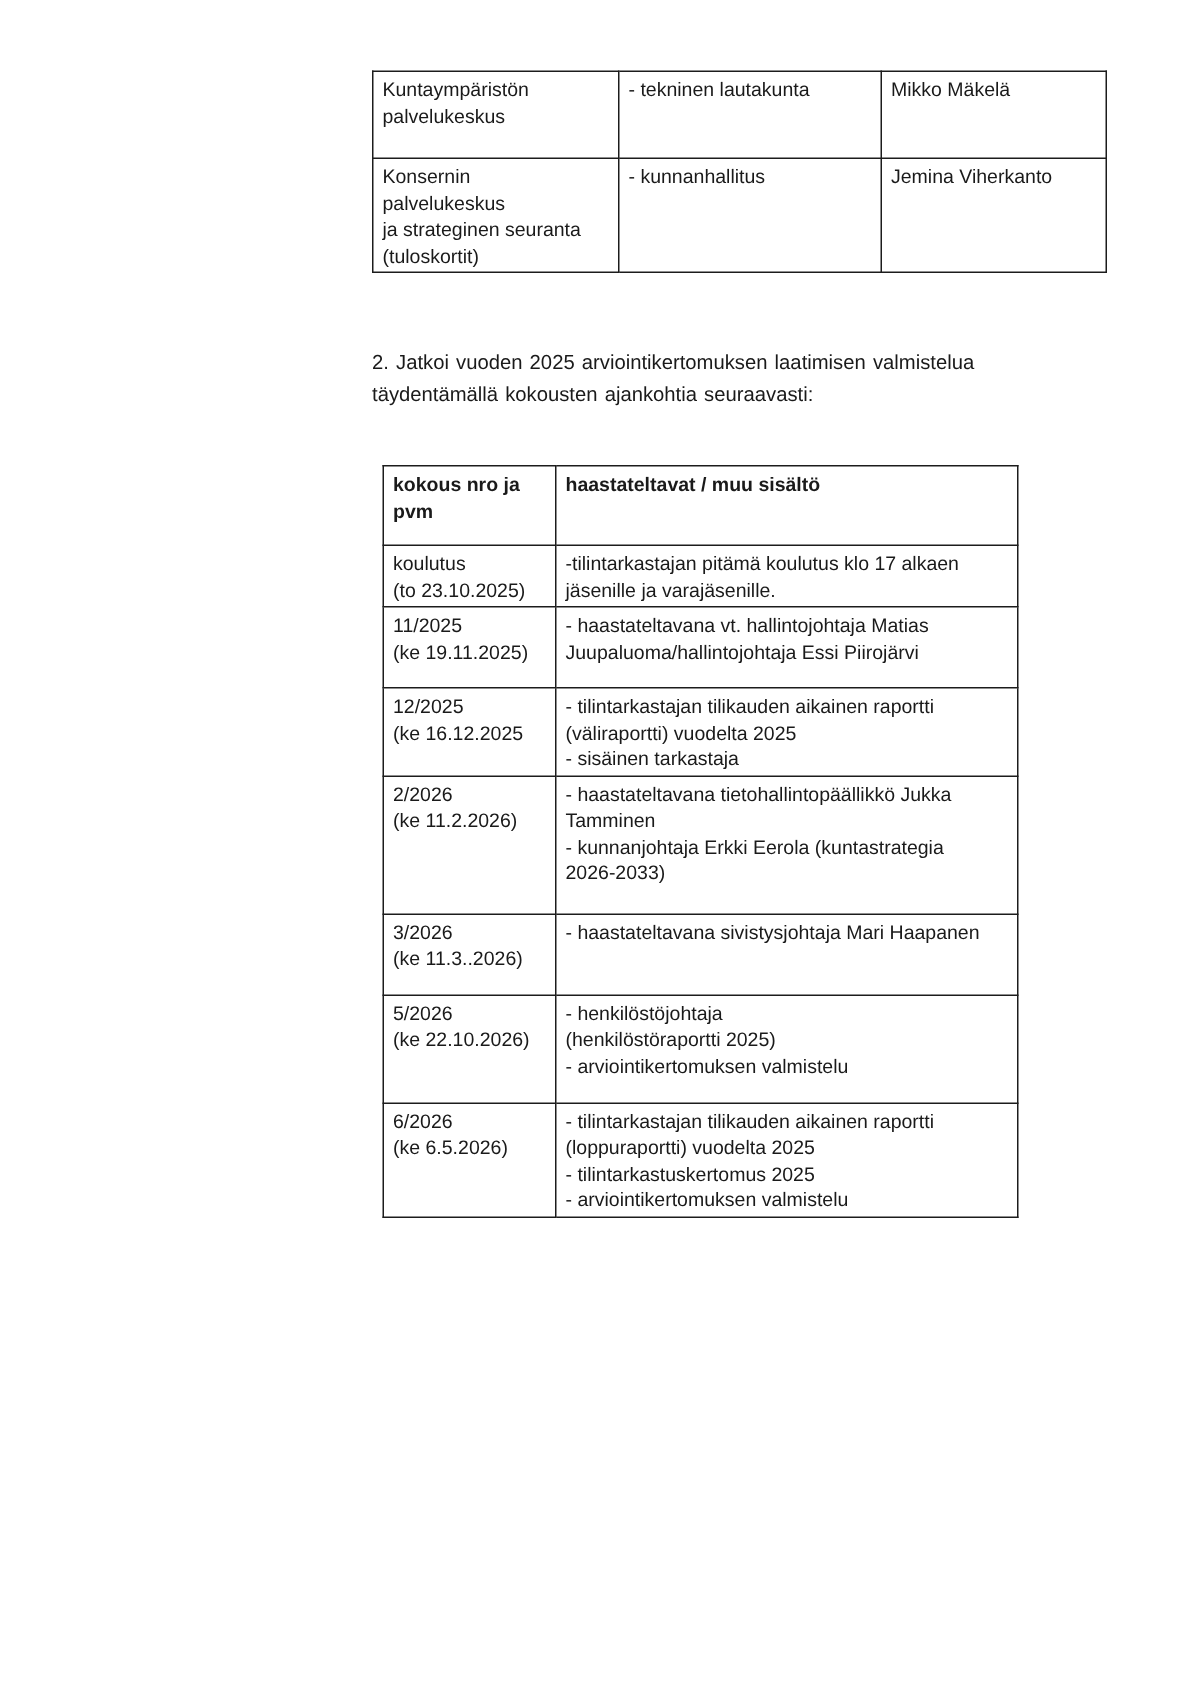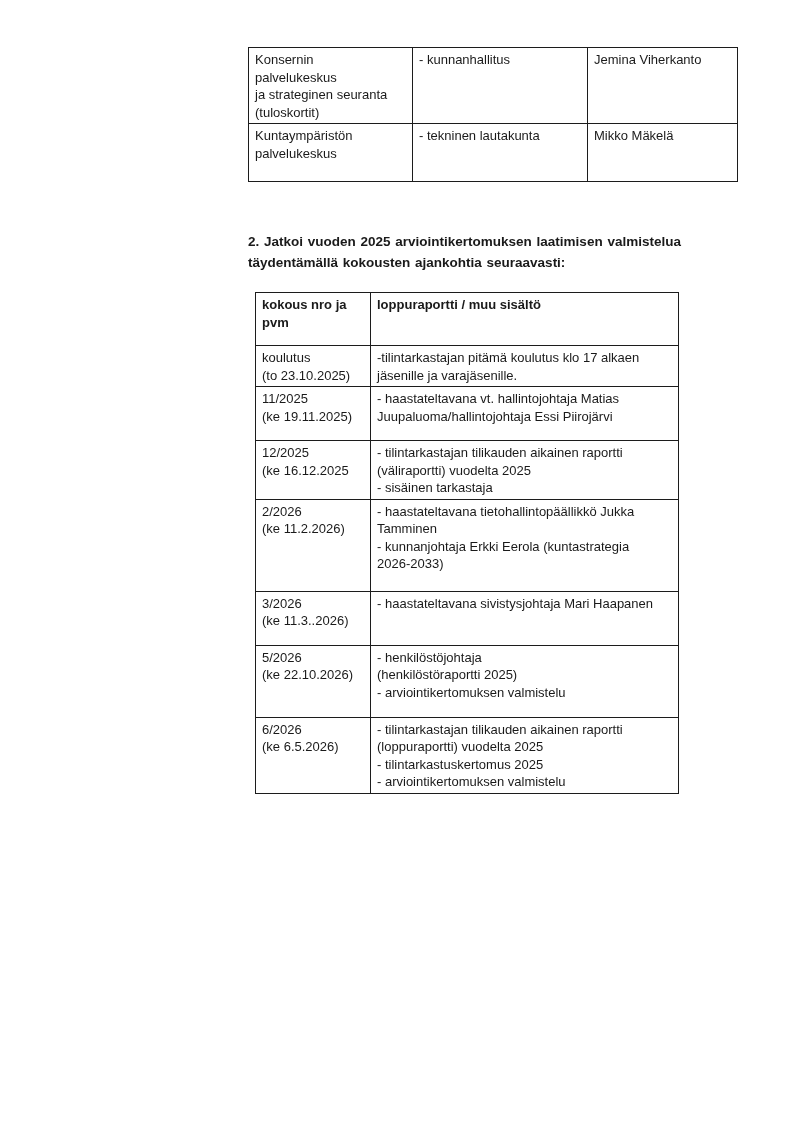--- a/index.html
+++ b/index.html
@@ -41,78 +41,77 @@
   table.doc-table th {
     font-weight: bold;
   }
   .top-table {
     left: 248px;
     top: 47px;
     width: 489px;
   }
   .schedule-table {
     left: 255px;
-    top: 292px;
+    top: 310px;
     width: 423px;
   }
   .intro {
     position: absolute;
     left: 248px;
     top: 231px;
     width: 475px;
     margin: 0;
     font-size: 13.5px;
     line-height: 21px;
     white-space: pre-line;
     word-spacing: 1px;
-    font-weight: bold;
   }
 </style>
 </head>
 <body>
 
 <div class="page">
 
   <table class="doc-table top-table">
     <colgroup>
       <col style="width:164px">
       <col style="width:175px">
       <col style="width:150px">
     </colgroup>
     <tbody>
+      <tr style="height:58px">
+        <td>Kuntaympäristön
+palvelukeskus</td>
+        <td>- tekninen lautakunta</td>
+        <td>Mikko Mäkelä</td>
+      </tr>
       <tr style="height:72px">
         <td>Konsernin
 palvelukeskus
 ja strateginen seuranta
 (tuloskortit)</td>
         <td>- kunnanhallitus</td>
         <td>Jemina Viherkanto</td>
-      </tr>
-      <tr style="height:58px">
-        <td>Kuntaympäristön
-palvelukeskus</td>
-        <td>- tekninen lautakunta</td>
-        <td>Mikko Mäkelä</td>
       </tr>
     </tbody>
   </table>
 
   <p class="intro">2. Jatkoi vuoden 2025 arviointikertomuksen laatimisen valmistelua
 täydentämällä kokousten ajankohtia seuraavasti:</p>
 
   <table class="doc-table schedule-table">
     <colgroup>
       <col style="width:115px">
       <col style="width:308px">
     </colgroup>
     <tbody>
       <tr style="height:53px">
         <th>kokous nro ja
 pvm</th>
-        <th>loppuraportti / muu sisältö</th>
+        <th>haastateltavat / muu sisältö</th>
       </tr>
       <tr style="height:38px">
         <td>koulutus
 (to 23.10.2025)</td>
         <td>-tilintarkastajan pitämä koulutus klo 17 alkaen
 jäsenille ja varajäsenille.</td>
       </tr>
       <tr style="height:54px">
         <td>11/2025
 (ke 19.11.2025)</td>

